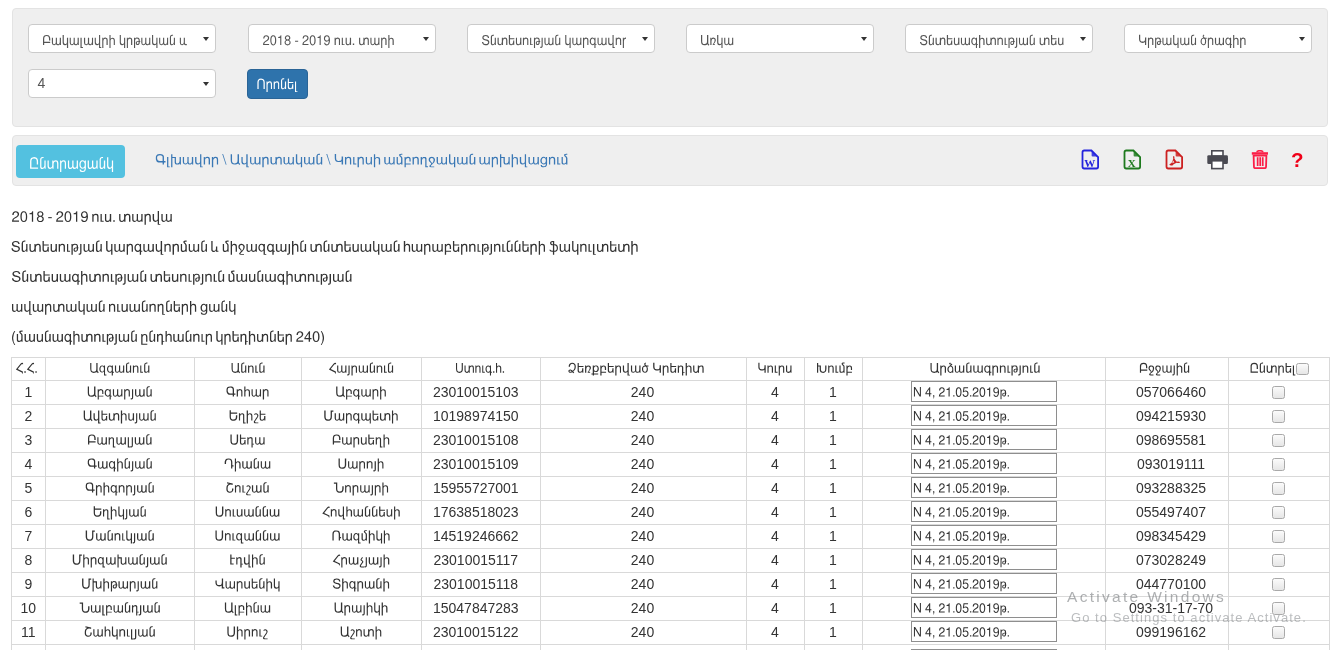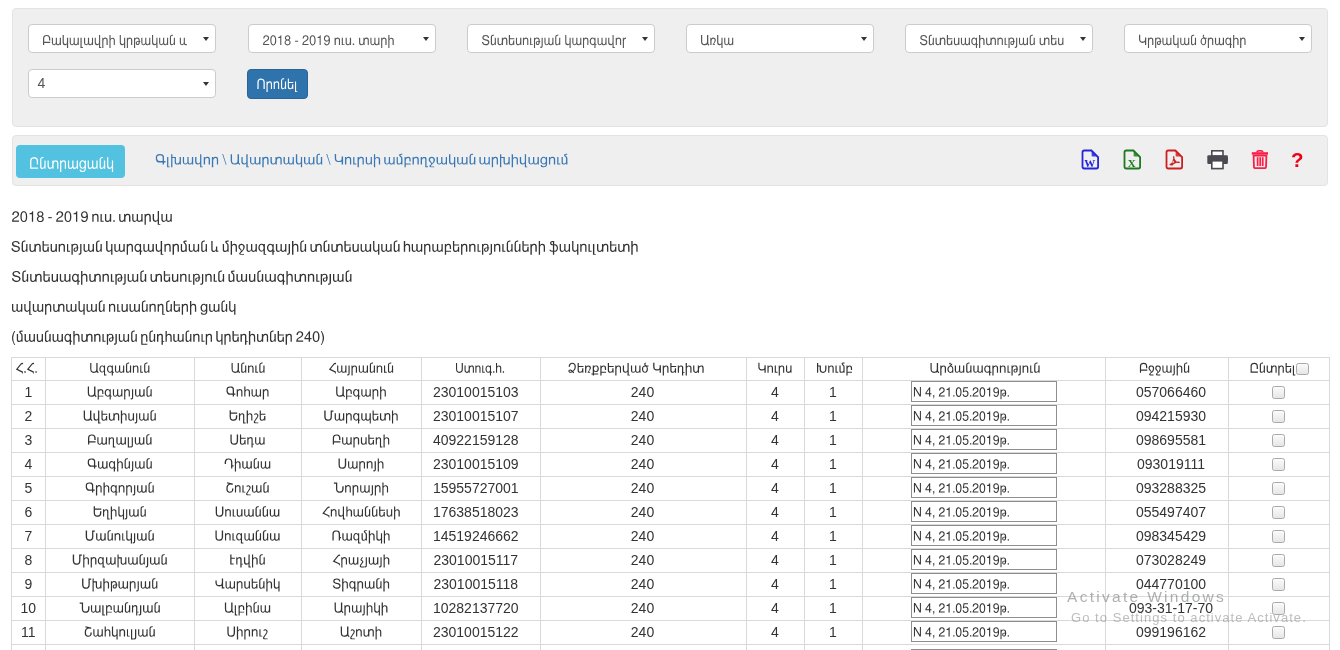--- a/index.html
+++ b/index.html
@@ -89,29 +89,29 @@
 <div class="vl" style="left:1329px;top:357px;height:293px"></div>
 <div class="num" style="left:28.3px;top:380px">1</div>
 <div class="num" style="left:475.8px;top:380px">23010015103</div>
 <div class="num" style="left:642.5px;top:380px">240</div>
 <div class="num" style="left:775px;top:380px">4</div>
 <div class="num" style="left:833px;top:380px">1</div>
 <div class="num" style="left:1171px;top:380px">057066460</div>
 <div class="inp" style="top:381.2px"></div>
 <div class="cb" style="left:1271.5px;top:386px"></div>
 <div class="num" style="left:28.3px;top:404px">2</div>
-<div class="num" style="left:475.8px;top:404px">23010015107</div>
+<div class="num" style="left:475.8px;top:404px">10198974150</div>
 <div class="num" style="left:642.5px;top:404px">240</div>
 <div class="num" style="left:775px;top:404px">4</div>
 <div class="num" style="left:833px;top:404px">1</div>
 <div class="num" style="left:1171px;top:404px">094215930</div>
 <div class="inp" style="top:405.2px"></div>
 <div class="cb" style="left:1271.5px;top:410px"></div>
 <div class="num" style="left:28.3px;top:428px">3</div>
-<div class="num" style="left:475.8px;top:428px">40922159128</div>
+<div class="num" style="left:475.8px;top:428px">23010015108</div>
 <div class="num" style="left:642.5px;top:428px">240</div>
 <div class="num" style="left:775px;top:428px">4</div>
 <div class="num" style="left:833px;top:428px">1</div>
 <div class="num" style="left:1171px;top:428px">098695581</div>
 <div class="inp" style="top:429.2px"></div>
 <div class="cb" style="left:1271.5px;top:434px"></div>
 <div class="num" style="left:28.3px;top:452px">4</div>
 <div class="num" style="left:475.8px;top:452px">23010015109</div>
 <div class="num" style="left:642.5px;top:452px">240</div>
 <div class="num" style="left:775px;top:452px">4</div>
@@ -153,21 +153,21 @@
 <div class="cb" style="left:1271.5px;top:554px"></div>
 <div class="num" style="left:28.3px;top:572px">9</div>
 <div class="num" style="left:475.8px;top:572px">23010015118</div>
 <div class="num" style="left:642.5px;top:572px">240</div>
 <div class="num" style="left:775px;top:572px">4</div>
 <div class="num" style="left:833px;top:572px">1</div>
 <div class="num" style="left:1171px;top:572px">044770100</div>
 <div class="inp" style="top:573.2px"></div>
 <div class="cb" style="left:1271.5px;top:578px"></div>
 <div class="num" style="left:28.3px;top:596px">10</div>
-<div class="num" style="left:475.8px;top:596px">10282137720</div>
+<div class="num" style="left:475.8px;top:596px">15047847283</div>
 <div class="num" style="left:642.5px;top:596px">240</div>
 <div class="num" style="left:775px;top:596px">4</div>
 <div class="num" style="left:833px;top:596px">1</div>
 <div class="num" style="left:1171px;top:596px">093-31-17-70</div>
 <div class="inp" style="top:597.2px"></div>
 <div class="cb" style="left:1271.5px;top:602px"></div>
 <div class="num" style="left:28.3px;top:620px">11</div>
 <div class="num" style="left:475.8px;top:620px">23010015122</div>
 <div class="num" style="left:642.5px;top:620px">240</div>
 <div class="num" style="left:775px;top:620px">4</div>

